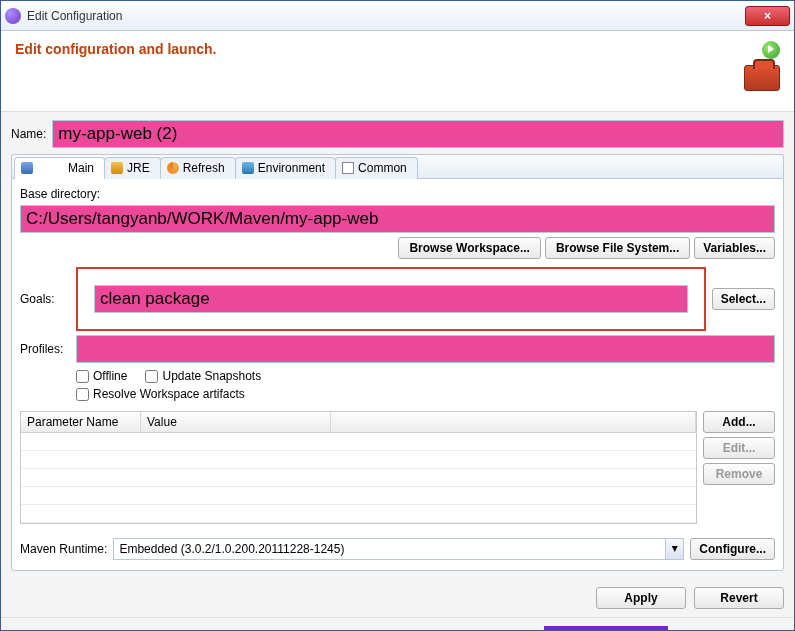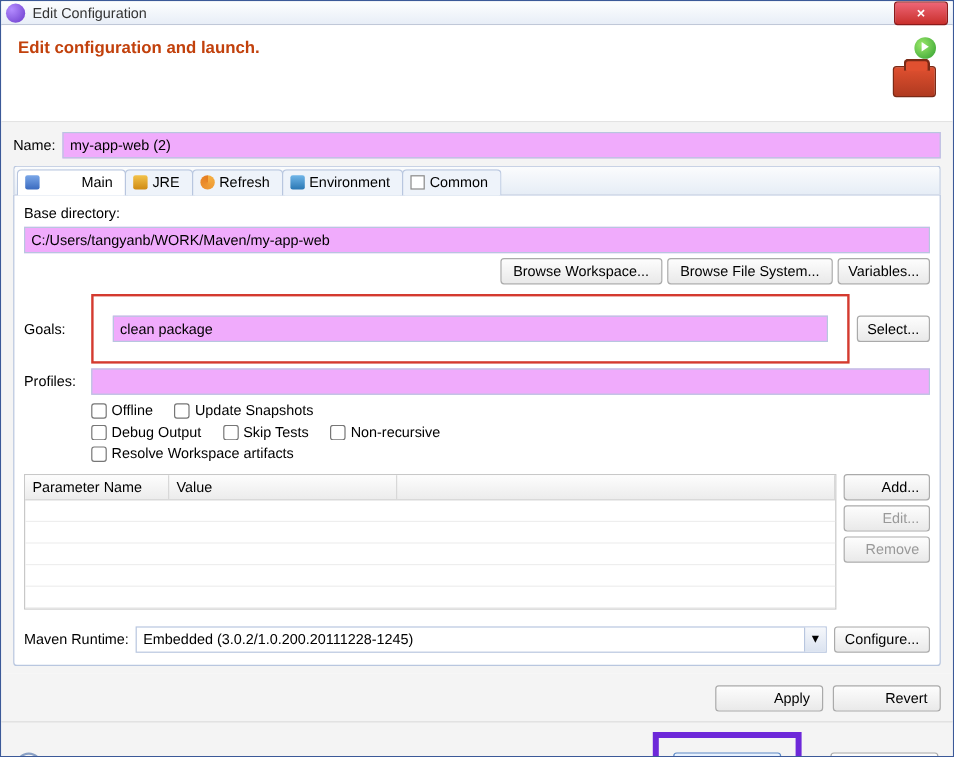--- a/index.html
+++ b/index.html
@@ -1,47 +1,47 @@
 <!DOCTYPE html>
 <html><head>
 <meta charset="utf-8">
 <style>
 * { box-sizing: border-box; margin: 0; padding: 0; font-family: "Segoe UI", Tahoma, sans-serif; font-size: 12px; }
 body { background: #fff; width: 795px; height: 631px; overflow: hidden; border: 1px solid #3b5998; }
-.titlebar { height: 20px; background: linear-gradient(#fdfefe,#e8eef7); display: flex; align-items: center; padding: 0 4px; border-bottom: 1px solid #c0c8d8; }
+.titlebar { height: 30px; background: linear-gradient(#fdfefe,#e8eef7); display: flex; align-items: center; padding: 0 4px; border-bottom: 1px solid #c0c8d8; }
 .titlebar .icon { width: 16px; height: 16px; margin-right: 6px; background: radial-gradient(circle at 30% 30%,#b48cff,#6a3acb); border-radius: 50%; }
 .titlebar .title { flex: 1; color: #333; }
 .titlebar .closebtn { width: 45px; height: 20px; background: linear-gradient(#e67,#c9302c); border: 1px solid #8b1a1a; border-radius: 3px; color: #fff; text-align: center; line-height: 18px; font-weight: bold; cursor: pointer; }
 .header { padding: 10px 14px 20px; background: #fff; display: flex; align-items: flex-start; border-bottom: 1px solid #ddd; }
 .header h1 { font-size: 14px; font-weight: bold; color: #c2410c; flex: 1; }
 .header .hicons { display: flex; align-items: flex-end; gap: 2px; }
 .runcircle { width: 18px; height: 18px; border-radius: 50%; background: radial-gradient(circle at 35% 35%,#9be86a,#2f9e2f); position: relative; }
 .runcircle:after { content: ""; position: absolute; left: 6px; top: 4px; border-left: 6px solid #fff; border-top: 4px solid transparent; border-bottom: 4px solid transparent; }
 .toolbox { width: 36px; height: 26px; background: linear-gradient(#e05030,#b03a20); border: 1px solid #7a2a16; border-radius: 3px; position: relative; margin-top: 6px; }
 .toolbox:before { content: ""; position: absolute; top: -7px; left: 8px; width: 18px; height: 8px; border: 2px solid #7a2a16; border-bottom: none; border-radius: 4px 4px 0 0; background: #e05030; }
 .content { padding: 8px 10px 6px; background: #f4f4f4; }
 .namerow { display: flex; align-items: center; margin-bottom: 6px; }
 .namerow label { margin-right: 6px; }
-.txt { border: 1px solid #b8c6df; background: #f0abfc; padding: 3px 5px; font-size: 12px; }
+.txt { border: 1px solid #b8c6df; background: #ec4899; padding: 3px 5px; font-size: 17px; }
 .namerow .txt { flex: 1; }
 .tabs { display: flex; background: linear-gradient(#fbfcfd,#e6edf6); border: 1px solid #b8c6df; border-bottom: none; height: 24px; align-items: flex-end; padding-left: 2px; border-radius: 3px 3px 0 0; }
 .tab { padding: 3px 10px 4px 6px; border: 1px solid #b8c6df; border-bottom: none; margin-right: -1px; background: #eef3fa; border-radius: 4px 4px 0 0; display: flex; align-items: center; gap: 4px; cursor: pointer; position: relative; top: 1px; }
 .tab.active { background: #fff; z-index: 2; gap: 35px; }
 .tabicon { width: 12px; height: 12px; display: inline-block; }
 .tabicon.main { background: linear-gradient(#7aa7e8,#3a6abf); border-radius: 2px; }
 .tabicon.jre { background: linear-gradient(#f3c24a,#cf8a12); border-radius: 2px; }
 .tabicon.refresh { background: conic-gradient(#f5b042,#e67e22); border-radius: 50%; }
 .tabicon.env { background: linear-gradient(#6fb5e8,#2a77b3); border-radius: 2px; }
 .tabicon.common { background: #fff; border: 1px solid #888; }
 .panel { border: 1px solid #b8c6df; background: #fff; padding: 8px 8px 10px; border-radius: 0 0 3px 3px; }
 .row { display: flex; align-items: center; margin-bottom: 4px; }
 .row > label { margin-right: 6px; min-width: 50px; }
 .row .txt { flex: 1; }
 .btnrow { display: flex; justify-content: flex-end; gap: 4px; margin: 4px 0 8px; }
-.btn { background: linear-gradient(#fdfdfd,#e9e9e9); border: 1px solid #aaa; border-radius: 3px; padding: 3px 10px; cursor: pointer; min-width: 70px; text-align: right; }
+.btn { background: linear-gradient(#fdfdfd,#e9e9e9); border: 1px solid #aaa; border-radius: 3px; padding: 3px 10px; cursor: pointer; min-width: 70px; text-align: center; font-weight: bold; }
 .btn.small { min-width: 60px; padding: 3px 8px; }
 .btn.disabled { color: #999; }
 .goalsinput { flex: 1; border: 2px solid #d43a2f; padding: 16px; margin-right: 6px; }
 .goalsinput .txt { width: 100%; border: 1px solid #b8c6df; }
 .checks { padding: 2px 0 6px 56px; }
 .checkrow { display: flex; gap: 18px; margin-bottom: 4px; }
 .chk { display: flex; align-items: center; gap: 4px; }
 .chk input { width: 13px; height: 13px; }
 .tbl { display: flex; gap: 6px; }
 .tblgrid { flex: 1; border: 1px solid #c8c8c8; background: #fff; }
@@ -144,34 +144,20 @@
             <span>Offline</span>
           </label>
         <label class="chk">
             <input type="checkbox" style="">
             <span>Update Snapshots</span>
           </label>
       </div>
       <div class="checkrow">
         <label class="chk">
             <input type="checkbox" style="">
-            <span>Debug Output</span>
-          </label>
-        <label class="chk">
-            <input type="checkbox" style="">
-            <span>Skip Tests</span>
-          </label>
-        <label class="chk">
-            <input type="checkbox" style="">
-            <span>Non-recursive</span>
-          </label>
-      </div>
-      <div class="checkrow">
-        <label class="chk">
-            <input type="checkbox" style="">
             <span>Resolve Workspace artifacts</span>
           </label>
       </div>
     </div>
 
     <div class="tbl">
       <div class="tblgrid">
         <div class="tblhead">
           <div class="th th1">Parameter Name</div>
           <div class="th th2">Value</div>

